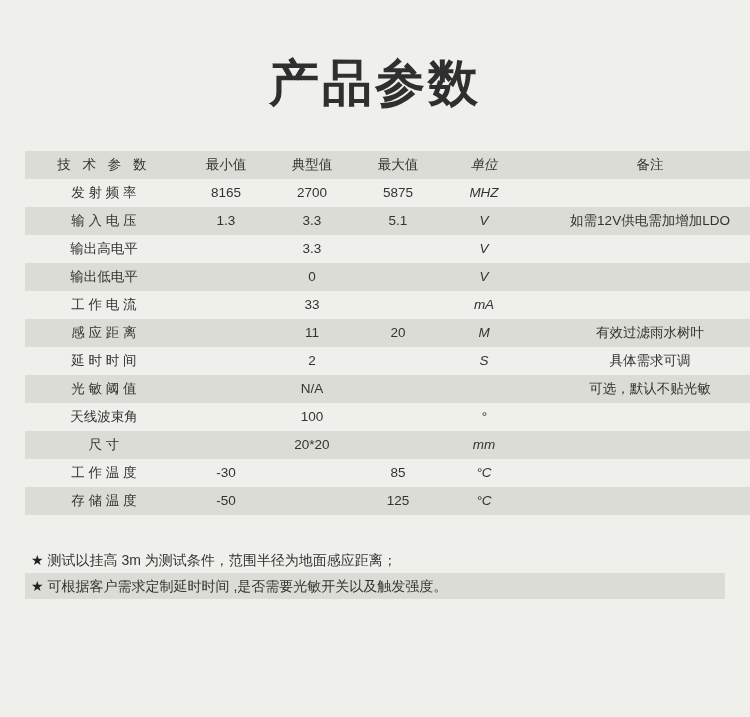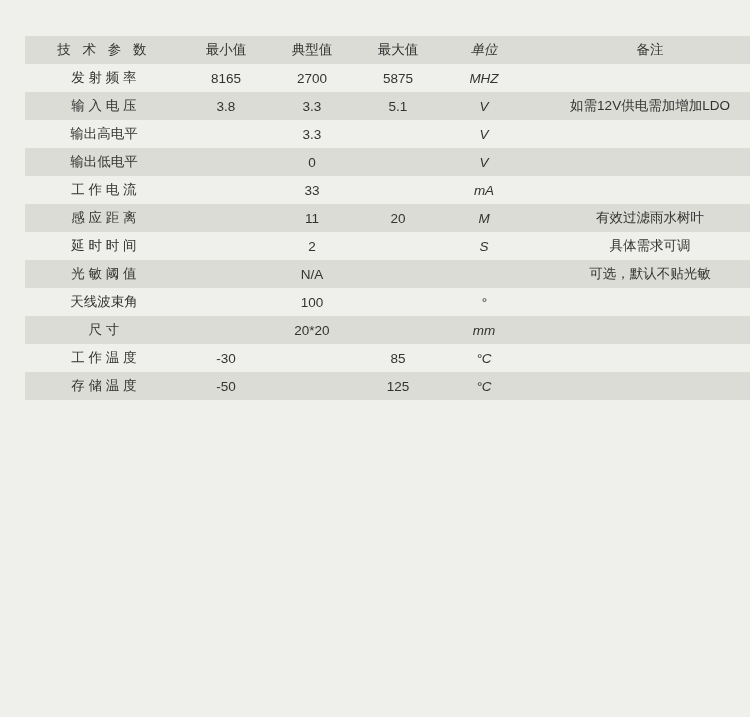--- a/index.html
+++ b/index.html
@@ -82,20 +82,21 @@
   .star {
     color: #222;
     margin-right: 4px;
   }
 </style>
 </head>
 <body>
 
 <div class="page">
 
+  <div class="title">产品参数</div>
 
   <div class="table-wrap">
     <table class="spec">
       <thead>
         <tr class="shade">
           <th class="col-param spaced">技 术 参 数</th>
           <th class="col-min">最小值</th>
           <th class="col-typ">典型值</th>
           <th class="col-max">最大值</th>
           <th class="col-unit">单位</th>
@@ -106,21 +107,21 @@
         <tr class="plain">
           <td class="col-param">发 射 频 率</td>
           <td class="col-min">8165</td>
           <td class="col-typ">2700</td>
           <td class="col-max">5875</td>
           <td class="col-unit">MHZ</td>
           <td class="col-note"></td>
         </tr>
         <tr class="shade">
           <td class="col-param">输 入 电 压</td>
-          <td class="col-min">3.8</td>
+          <td class="col-min">1.3</td>
           <td class="col-typ">3.3</td>
           <td class="col-max">5.1</td>
           <td class="col-unit">V</td>
           <td class="col-note">如需12V供电需加增加LDO</td>
         </tr>
         <tr class="plain">
           <td class="col-param">输出高电平</td>
           <td class="col-min"></td>
           <td class="col-typ">3.3</td>
           <td class="col-max"></td>
@@ -196,14 +197,22 @@
           <td class="col-min">-50</td>
           <td class="col-typ"></td>
           <td class="col-max">125</td>
           <td class="col-unit">°C</td>
           <td class="col-note"></td>
         </tr>
       </tbody>
     </table>
   </div>
 
+  <div class="notes">
+    <div class="note-row">
+      <span class="star">★</span><span>测试以挂高 3m 为测试条件，范围半径为地面感应距离；</span>
+    </div>
+    <div class="note-row shade">
+      <span class="star">★</span><span>可根据客户需求定制延时时间 ,是否需要光敏开关以及触发强度。</span>
+    </div>
+  </div>
 
 </div>
 
 </body></html>

